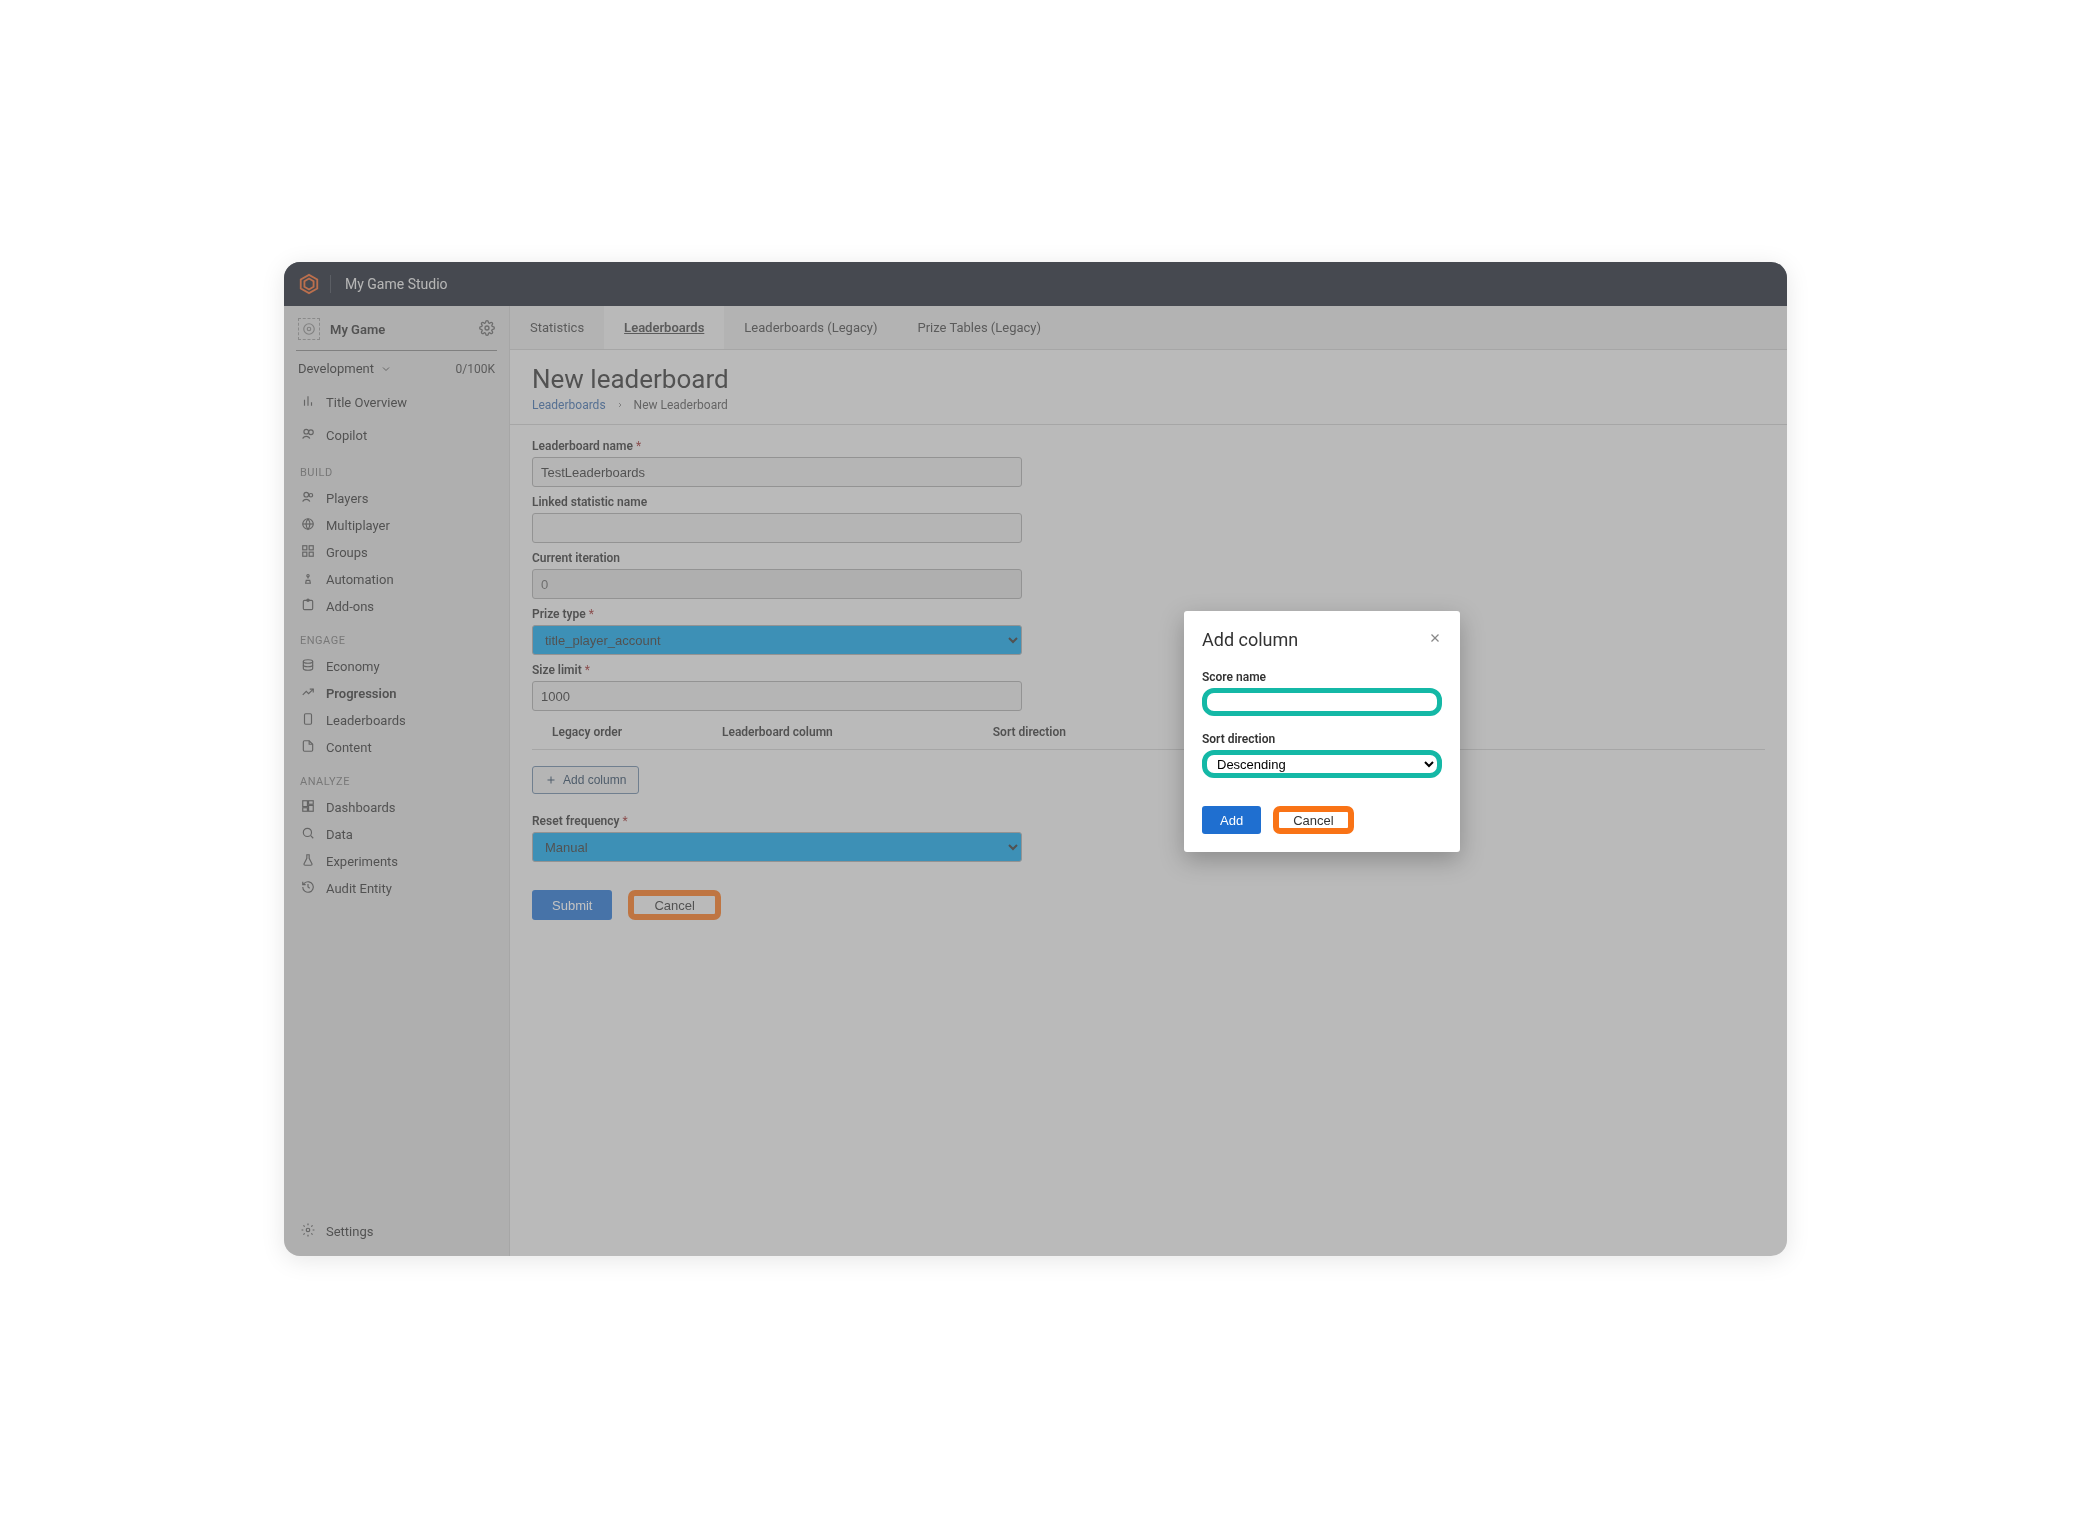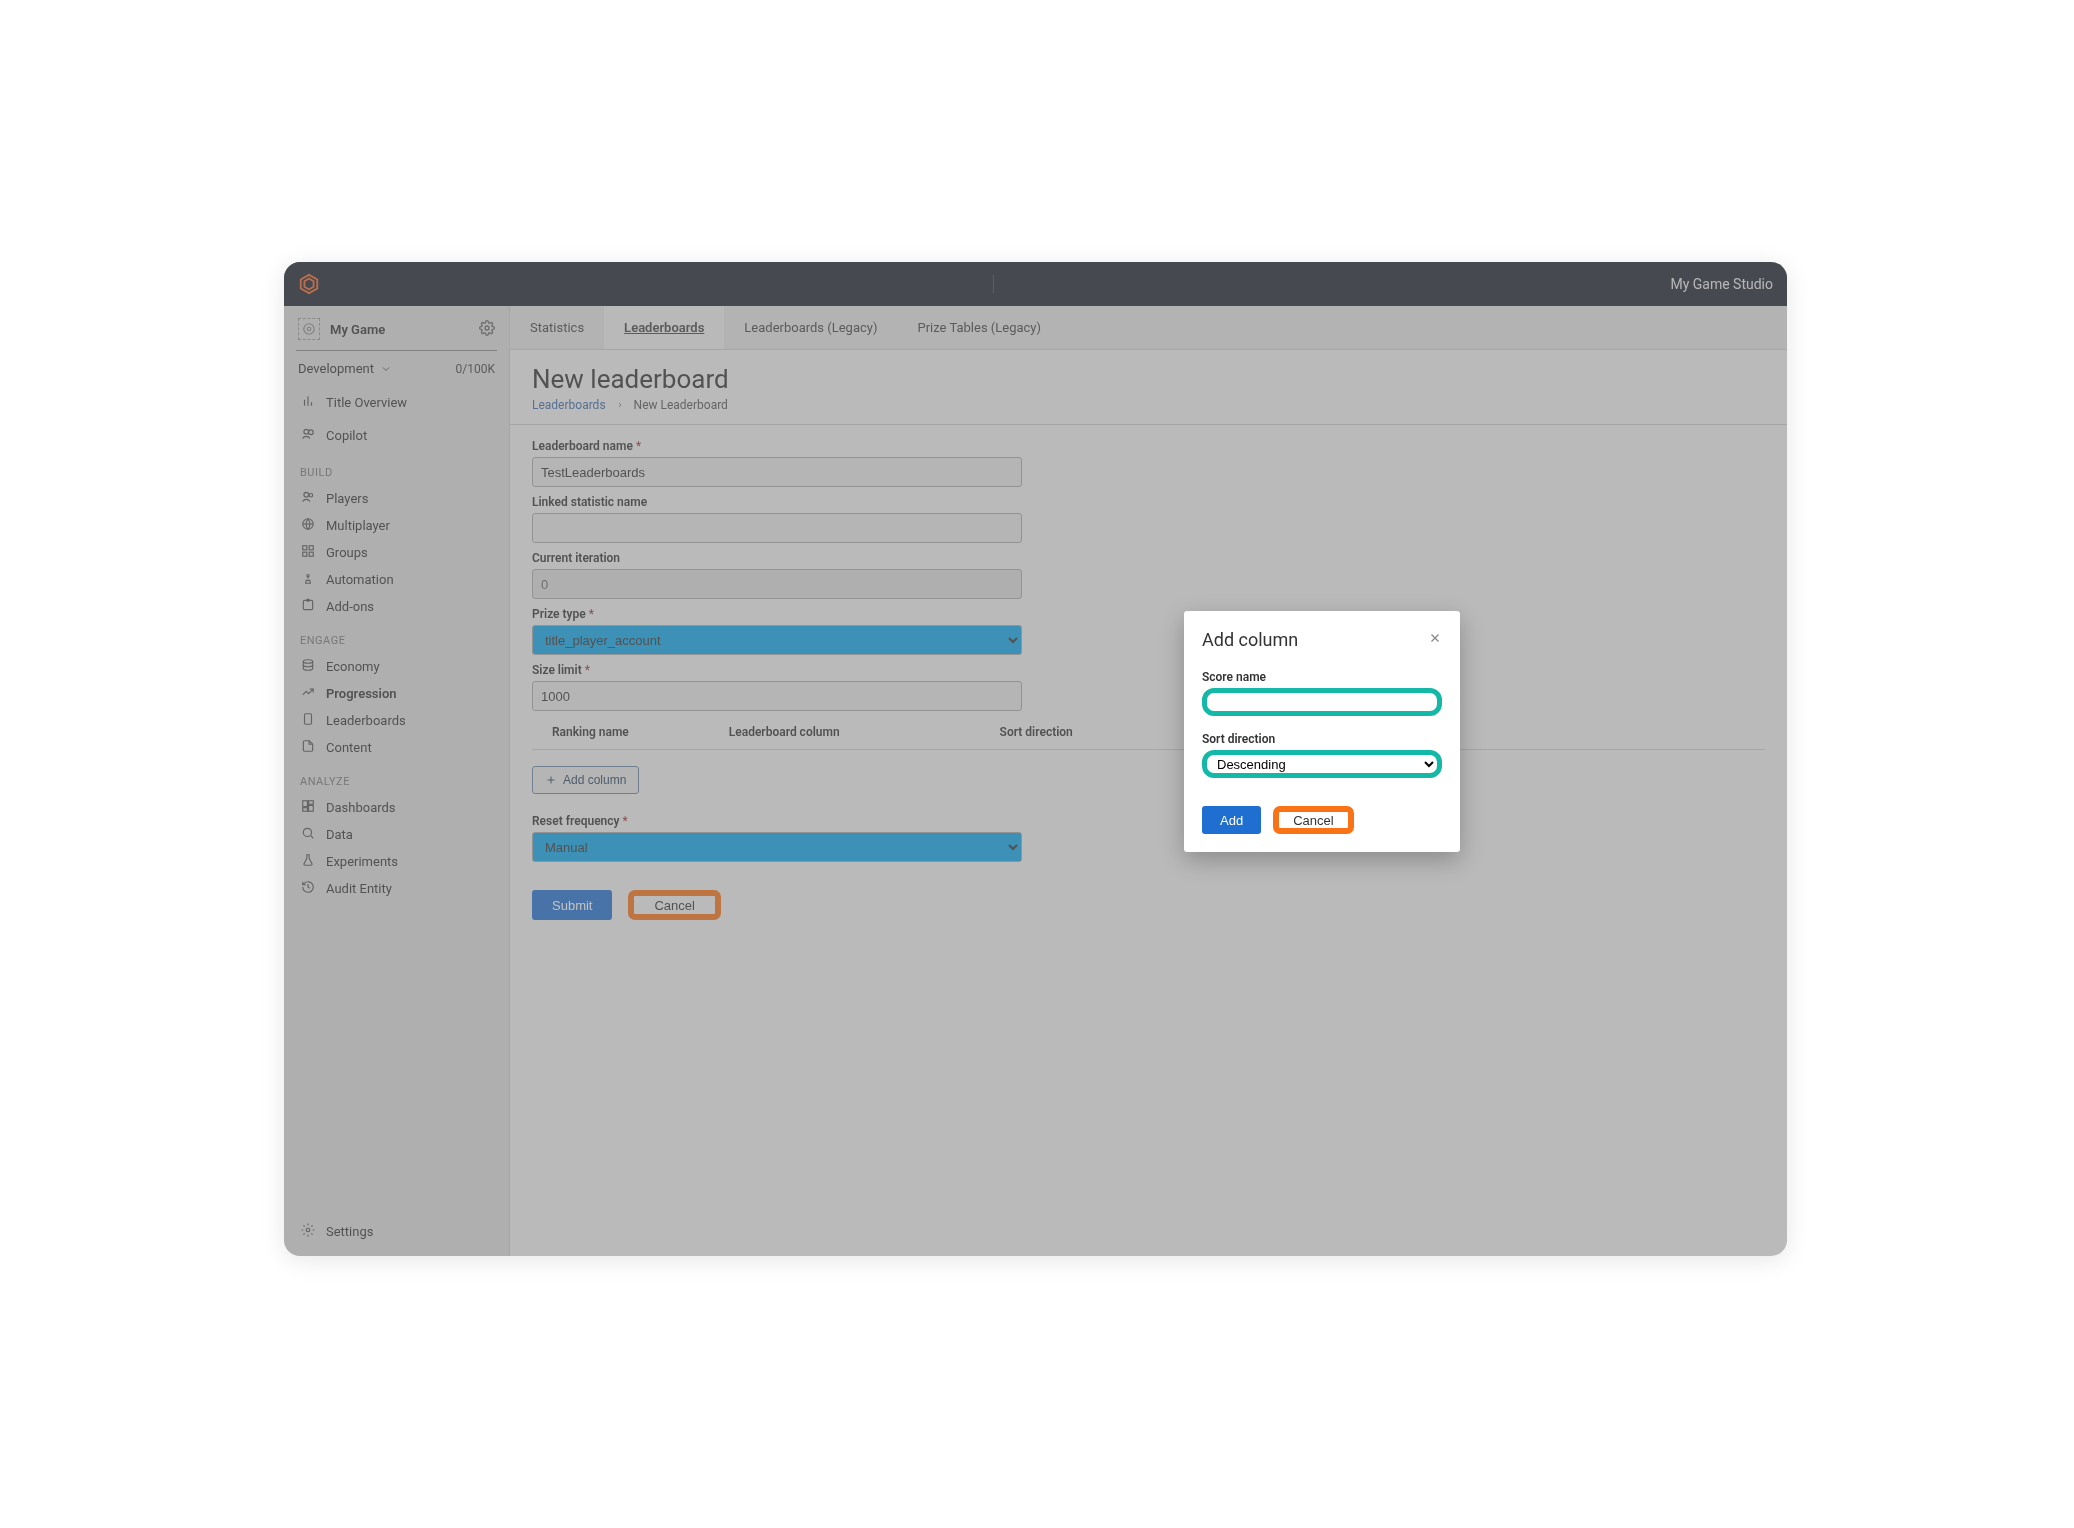--- a/index.html
+++ b/index.html
@@ -22,21 +22,20 @@
       background: #f0f0f0;
     }
     .topbar {
       height: 44px;
       background: #1E2430;
       color: #e8e8e8;
       display: flex;
       align-items: center;
       padding: 0 14px;
       font-size: 14px;
-      justify-content: space-between;
     }
     .topbar-logo {
       width: 22px;
       height: 22px;
       color: #F2682A;
       margin-right: 10px;
     }
     .topbar-sep {
       width: 1px;
       height: 18px;
@@ -486,21 +485,21 @@
 
         <label class="form-label"><span>Prize type</span> <span class="req">*</span></label>
         <select class="field">
           <option>title_player_account</option>
         </select>
 
         <label class="form-label"><span>Size limit</span> <span class="req">*</span></label>
         <input class="field" value="1000" style="">
 
         <div class="col-row">
-          <span style="margin-left:20px">Ranking name</span>
+          <span style="margin-left:20px">Legacy order</span>
           <span>Leaderboard column</span>
           <span style="margin-left:60px">Sort direction</span>
         </div>
 
         <button class="add-col-btn">
           <svg width="12" height="12" viewBox="0 0 24 24" fill="none" stroke="currentColor" stroke-width="2">
               <line x1="12" y1="5" x2="12" y2="19"></line>
               <line x1="5" y1="12" x2="19" y2="12"></line>
             </svg>
           <span>Add column</span>

